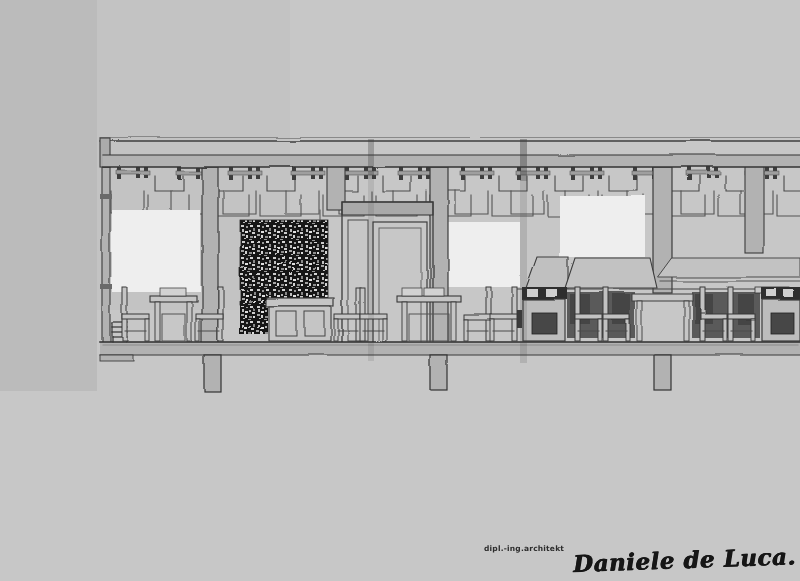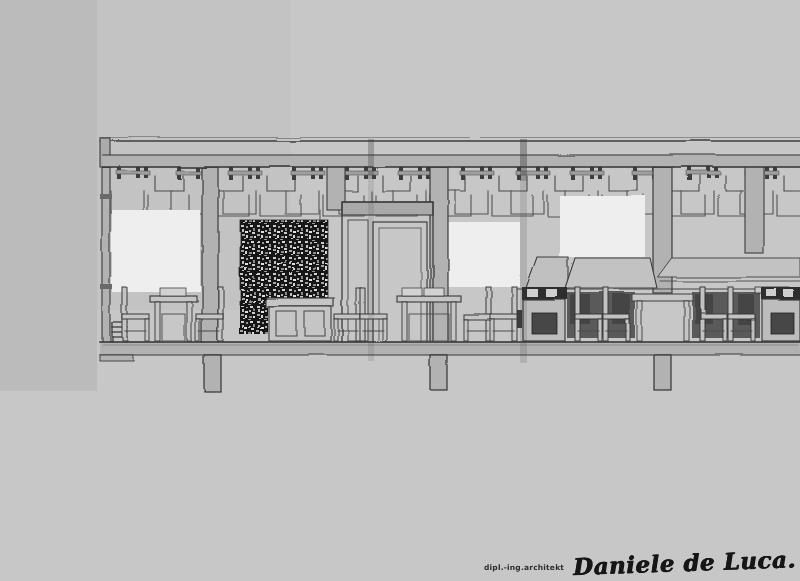--- a/index.html
+++ b/index.html
@@ -9,21 +9,21 @@
   }
   html,body{margin:0;padding:0;background:#9a9a9a;}
   .stage{
     position:relative;width:800px;height:581px;overflow:hidden;
     background:var(--canvas);
     font-family:"Liberation Sans", sans-serif;
   }
   .stage svg{position:absolute;left:0;top:0;}
   .signature{
     position:absolute;right:4px;top:551px;height:26px;
-    display:flex;align-items:flex-end;gap:9px;white-space:nowrap;
+    display:flex;align-items:flex-start;gap:9px;white-space:nowrap;
   }
   .sig-credential{
     font:700 7.5px/1 "DejaVu Sans", sans-serif;
     color:#2d2d2d;letter-spacing:.2px;transform:translateY(-6px);
   }
   .sig-name{
     font:italic 700 23px/1 "DejaVu Serif", serif;
     color:var(--signature-ink);
     letter-spacing:.5px;
     transform:rotate(-2deg) translateY(-3px);

